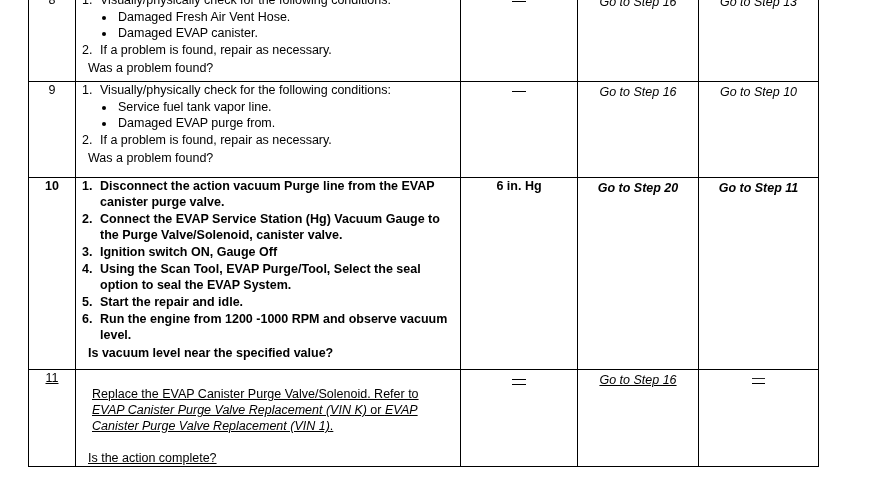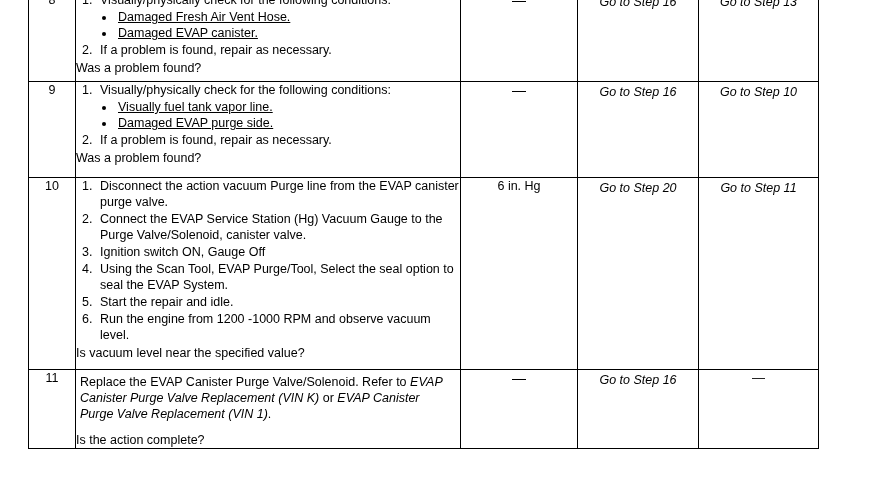--- a/index.html
+++ b/index.html
@@ -92,33 +92,33 @@
     list-style-type: decimal;
   }
   ol.steps > li {
     margin: 0 0 1px 0;
     padding-left: 4px;
   }
   ul.subs {
     margin: 1px 0 1px 16px;
     padding: 0;
     list-style-type: disc;
-    text-decoration: underline;
   }
   ul.subs > li {
     margin: 0;
     padding-left: 2px;
   }
   .question {
     margin-top: 2px;
     padding-left: 0;
+    margin-left: 12px;
   }
   .plain-text {
     padding: 0;
-    margin: 4px;
+    margin: 16px;
   }
   .it { font-style: italic; }
   .dash { font-size: 14px; }
 </style>
 </head>
 <body>
 
 <div id="page">
   <table class="diag">
     <colgroup>
@@ -162,22 +162,22 @@
         </td>
       </tr>
 
       <tr style="height:96px;">
         <td class="step">9</td>
         <td class="action">
           <ol class="steps">
             <li>
               <span>Visually/physically check for the following conditions:</span>
               <ul class="subs">
-                <li>Visually fuel tank vapor line.</li>
-                <li>Damaged EVAP purge side.</li>
+                <li>Service fuel tank vapor line.</li>
+                <li>Damaged EVAP purge from.</li>
               </ul>
             </li>
             <li>If a problem is found, repair as necessary.</li>
           </ol>
           <div class="question">Was a problem found?</div>
         </td>
         <td class="value">
           <span class="dash">—</span>
         </td>
         <td class="branch">
@@ -187,21 +187,21 @@
           </div>
         </td>
         <td class="branch">
           <div class="branch-inner">
             <div class="branch-dash"></div>
             <div class="branch-goto">Go to Step 10</div>
           </div>
         </td>
       </tr>
 
-      <tr style="height:192px;">
+      <tr style="height:192px;font-weight:bold;">
         <td class="step">10</td>
         <td class="action">
           <ol class="steps">
             <li>Disconnect the action vacuum Purge line from the EVAP canister purge valve.</li>
             <li>Connect the EVAP Service Station (Hg) Vacuum Gauge to the Purge Valve/Solenoid, canister valve.</li>
             <li>Ignition switch ON, Gauge Off</li>
             <li>Using the Scan Tool, EVAP Purge/Tool, Select the seal option to seal the EVAP System.</li>
             <li>Start the repair and idle.</li>
             <li>Run the engine from 1200 -1000 RPM and observe vacuum level.</li>
           </ol>
@@ -215,21 +215,21 @@
           </div>
         </td>
         <td class="branch">
           <div class="branch-inner">
             <div class="branch-dash"></div>
             <div class="branch-goto">Go to Step 11</div>
           </div>
         </td>
       </tr>
 
-      <tr style="height:71px;">
+      <tr style="height:71px;text-decoration:underline;">
         <td class="step">11</td>
         <td class="action">
           <div class="plain-text">
             <span>Replace the EVAP Canister Purge Valve/Solenoid. Refer to </span><span class="it">EVAP Canister Purge Valve Replacement (VIN K)</span><span> or </span><span class="it">EVAP Canister Purge Valve Replacement (VIN 1)</span><span>.</span>
           </div>
           <div class="question" style="margin-top:10px;">Is the action complete?</div>
         </td>
         <td class="value">
           <span class="dash">—</span>
         </td>

